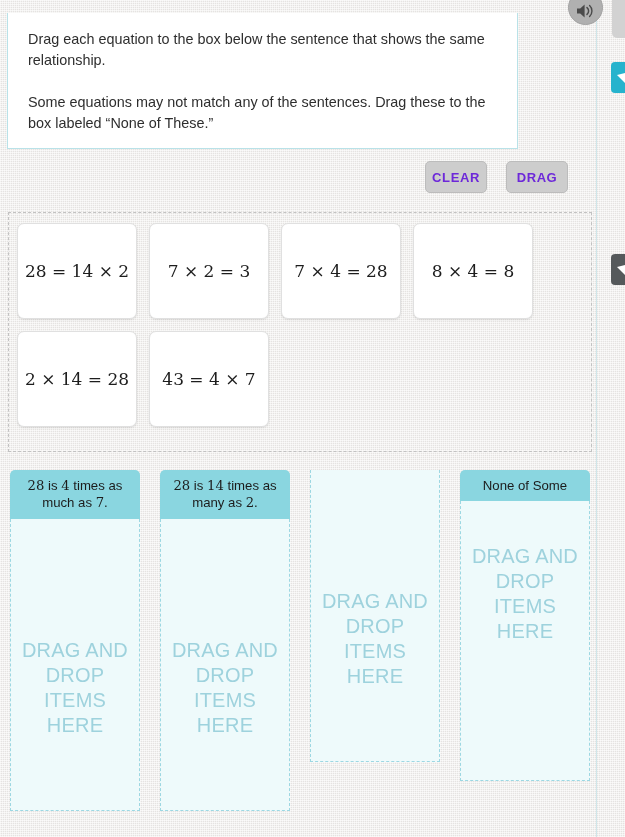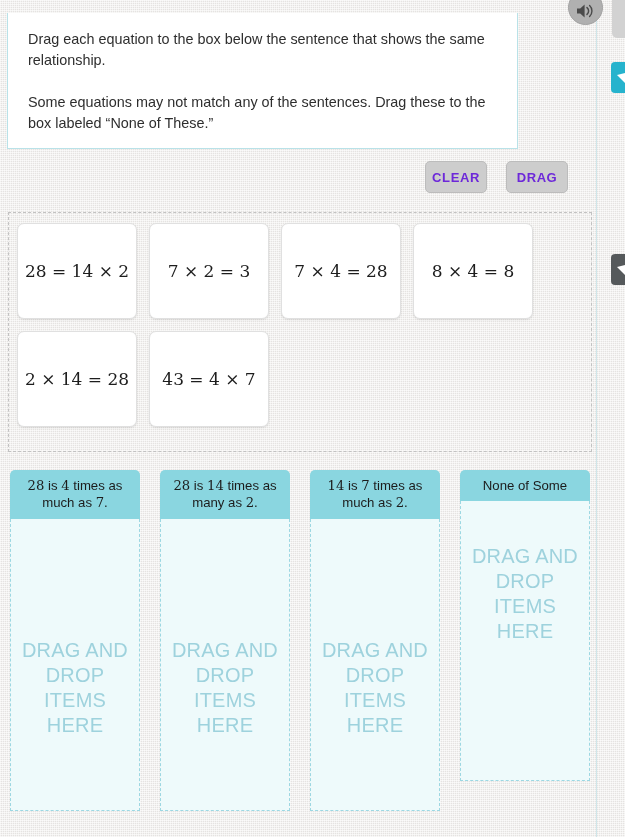--- a/index.html
+++ b/index.html
@@ -285,23 +285,20 @@
     </div>
     <div class="dropzone-col offset-body">
       <div class="dropzone-header">
         <span><span class="num">28</span><span> is </span><span class="num">14</span><span> times as many as </span><span class="num">2</span><span>.</span></span>
       </div>
       <div class="dropzone-body">
         <div class="dropzone-placeholder">DRAG AND DROP ITEMS HERE</div>
       </div>
     </div>
     <div class="dropzone-col offset-body">
-      <div class="dropzone-header">
-        <span><span class="num">14</span><span> is </span><span class="num">7</span><span> times as much as </span><span class="num">2</span><span>.</span></span>
-      </div>
       <div class="dropzone-body">
         <div class="dropzone-placeholder">DRAG AND DROP ITEMS HERE</div>
       </div>
     </div>
     <div class="dropzone-col short centered-body">
       <div class="dropzone-header one-line">
         <span><span>None of Some</span></span>
       </div>
       <div class="dropzone-body">
         <div class="dropzone-placeholder">DRAG AND DROP ITEMS HERE</div>

